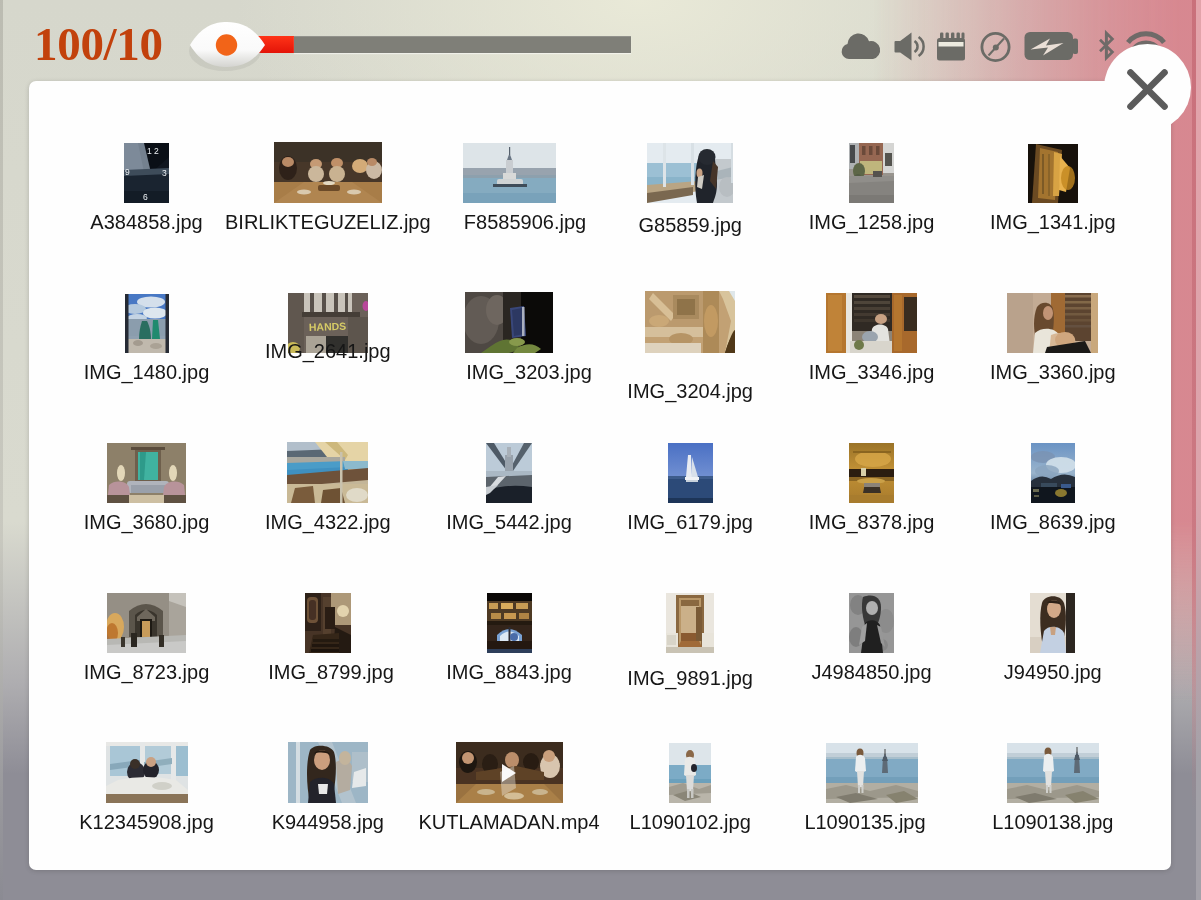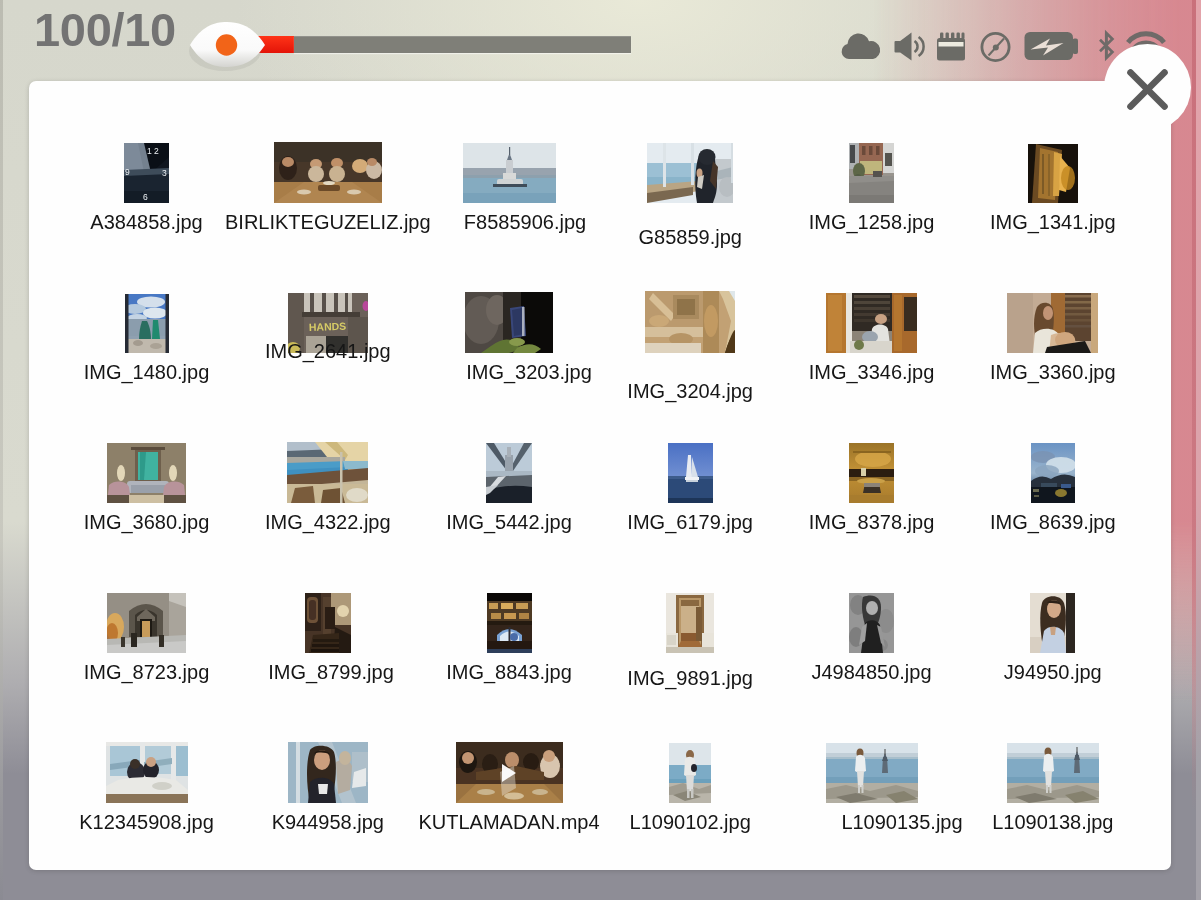--- a/index.html
+++ b/index.html
@@ -29,23 +29,24 @@
   }
   .closewrap { position:absolute; left:1104px; top:44px; width:87px; height:87px;
     background:#fefefe; border-radius:50%; }
   .fn {
     position:absolute; width:300px; text-align:center;
     font-size:20px; line-height:20px; color:#161616;
     letter-spacing:0px; white-space:nowrap;
   }
   .th { position:absolute; filter:blur(0.5px); }
   .num {
-    position:absolute; left:34px; top:6px;
-    font-size:47px; line-height:47px; font-weight:bold; color:#737373;
+    position:absolute; left:34px; top:21px;
+    font-size:47px; line-height:47px; font-weight:bold; color:#c2410c;
     letter-spacing:-0.3px;
+    font-family:Liberation Serif, serif;
   }
   .bar-gray { position:absolute; left:294px; top:36px; width:337px; height:17px; background:#7f7f78;
      box-shadow:0 1px 1px rgba(255,255,255,0.5), inset 0 1px 0 rgba(255,255,255,0.15); }
   .bar-red { position:absolute; left:258px; top:36px; width:36px; height:17px; background:#f52a12;
      background:linear-gradient(to bottom,#ff3418,#e31408); }
 </style>
 </head>
 <body>
 <div class="bgpink"></div>
 <div class="edgeR2"></div>
@@ -177,21 +178,21 @@
 <ellipse cx="80" cy="44" rx="8" ry="10" fill="#b8bec2"></ellipse>
 <rect x="16" y="0" width="3" height="44" fill="#dde4e8"></rect>
 <rect x="84" y="0" width="2" height="40" fill="#d5dde2"></rect>
 <path d="M52,12 C57,8 66,9 68,16 L70,40 C70,50 68,54 66,60 L50,60 C47,42 48,24 52,12 Z" fill="#20242b"></path>
 <ellipse cx="60" cy="14" rx="8.5" ry="8" fill="#262a31"></ellipse>
 <polygon points="66,18 71,24 69,46 63,38" fill="#463529"></polygon>
 <ellipse cx="52.5" cy="30" rx="3" ry="4.5" fill="#c8a284"></ellipse>
 <polygon points="51,34 57,32 55,46 50,44" fill="#cfccc4"></polygon>
 <rect x="44" y="0" width="3" height="42" fill="#d8e0e5"></rect>
 </svg>
-<div class="fn" style="left:540.2px;top:227px">G85859.jpg</div>
+<div class="fn" style="left:540.2px;top:215px">G85859.jpg</div>
 <svg class="th" style="left:849.0px;top:143.0px" width="45" height="60" viewBox="0 0 45 60" xmlns="http://www.w3.org/2000/svg">
 <rect width="45" height="60" fill="#8c8a86"></rect>
 <rect width="45" height="33" fill="#98948e"></rect>
 <rect x="10" width="24" height="32" fill="#95675072"></rect>
 <rect x="10" width="24" height="32" fill="#966752"></rect>
 <rect x="13" y="3" width="3.5" height="9" fill="#6b4a3a"></rect>
 <rect x="20" y="3" width="3.5" height="9" fill="#6b4a3a"></rect>
 <rect x="27" y="3" width="3.5" height="9" fill="#6b4a3a"></rect>
 <rect x="34" width="11" height="30" fill="#d5d5d3"></rect>
 <rect x="36" y="10" width="7" height="13" fill="#55544f"></rect>
@@ -605,21 +606,21 @@
 <polygon points="60,52 78,48 92,56 70,60" fill="#86826f"></polygon>
 <path d="M57,14 L61,14 L62,30 L56,30 Z" fill="#5d6a76"></path>
 <polygon points="56,18 62,18 59,10" fill="#4e5a66"></polygon>
 <rect x="58.5" y="6" width="1" height="6" fill="#444"></rect>
 <ellipse cx="34" cy="10" rx="3.5" ry="4.5" fill="#7a5a3c"></ellipse>
 <path d="M30,14 C32,11 37,11 39,15 L40,28 C36,30 32,30 29,28 Z" fill="#eceff0"></path>
 <polygon points="31,28 38,28 37,44 32,44" fill="#e2e2e0"></polygon>
 <rect x="32" y="42" width="2" height="8" fill="#d0d0cc"></rect>
 <rect x="35.5" y="42" width="2" height="8" fill="#d0d0cc"></rect>
 </svg>
-<div class="fn" style="left:752px;top:811.6px">L1090135.jpg</div>
+<div class="fn" style="left:715px;top:811.6px">L1090135.jpg</div>
 <svg class="th" style="left:1006.8px;top:743.0px" width="92" height="60" viewBox="0 0 92 60" xmlns="http://www.w3.org/2000/svg">
 <rect width="92" height="60" fill="#d8e2e9"></rect>
 <rect y="14" width="92" height="26" fill="#81aac4"></rect>
 <rect y="34" width="92" height="8" fill="#739fba"></rect>
 <rect y="10" width="92" height="6" fill="#b8c6ce" opacity="0.7"></rect>
 <rect y="40" width="92" height="20" fill="#b2aea2"></rect>
 <polygon points="0,46 20,42 44,48 70,42 92,48 92,54 0,56" fill="#9c988b"></polygon>
 <polygon points="8,54 28,50 50,56 22,60" fill="#7f7b6e"></polygon>
 <polygon points="58,52 76,48 92,56 68,60" fill="#86826f"></polygon>
 <path d="M68,12 L72,12 L73,30 L67,30 Z" fill="#5d6a76"></path>

